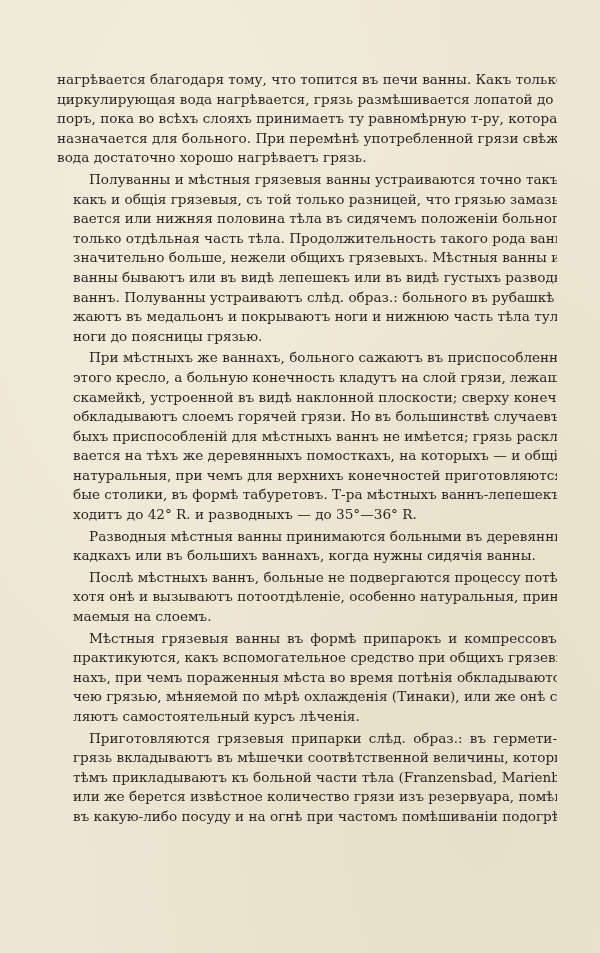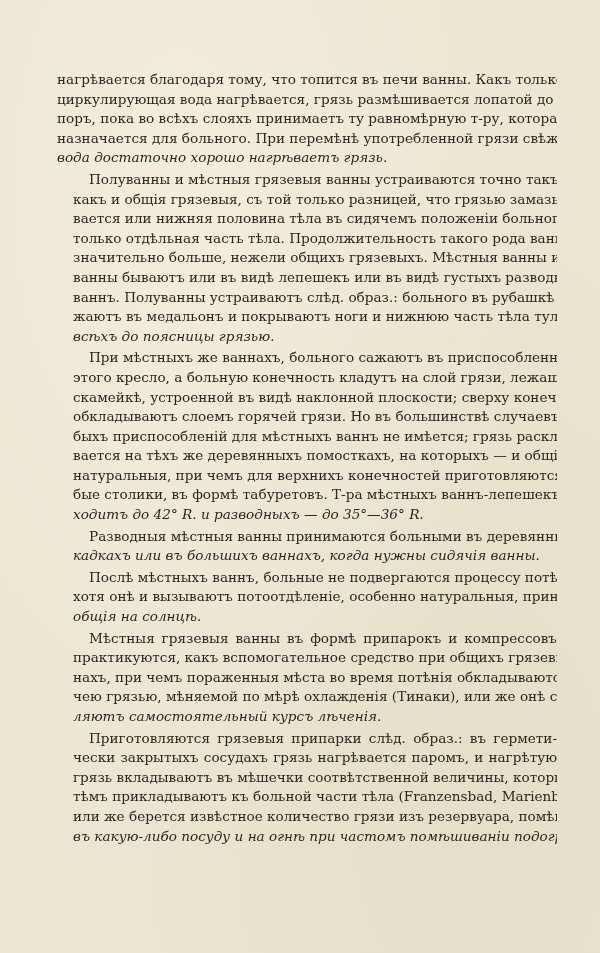--- a/index.html
+++ b/index.html
@@ -31,21 +31,21 @@
     font-size: 15px;
   }
   .body-text { margin-top: 10px; }
   .para {
     font-size: 13.6px; line-height: 19.6px;
     text-align: justify; margin: 0 0 2px 0;
     text-indent: 0;
   }
   .para.indent { text-indent: 16px; }
   .line { display: block; text-align: justify; text-align-last: justify; white-space: nowrap; overflow: hidden; }
-  .line.last { text-align-last: left; font-style: italic; }
+  .line.last { text-align-last: left; }
 </style>
 </head>
 <body>
 
 <div class="page">
   <div class="body-text" id="body-text">
       <div class="para">
         <span class="line">нагрѣвается благодаря тому, что топится въ печи ванны. Какъ только</span>
         <span class="line">циркулирующая вода нагрѣвается, грязь размѣшивается лопатой до тѣхъ</span>
         <span class="line">поръ, пока во всѣхъ слояхъ принимаетъ ту равномѣрную т-ру, которая</span>
@@ -54,51 +54,50 @@
       </div>
       <div class="para indent">
         <span class="line" style="padding-left: 16px;">Полуванны и мѣстныя грязевыя ванны устраиваются точно такъ же,</span>
         <span class="line">какъ и общія грязевыя, съ той только разницей, что грязью замазы-</span>
         <span class="line">вается или нижняя половина тѣла въ сидячемъ положеніи больного или</span>
         <span class="line">только отдѣльная часть тѣла. Продолжительность такого рода ваннъ</span>
         <span class="line">значительно больше, нежели общихъ грязевыхъ. Мѣстныя ванны и полу-</span>
         <span class="line">ванны бываютъ или въ видѣ лепешекъ или въ видѣ густыхъ разводныхъ</span>
         <span class="line">ваннъ. Полуванны устраиваютъ слѣд. образ.: больного въ рубашкѣ са-</span>
         <span class="line">жаютъ въ медальонъ и покрываютъ ноги и нижнюю часть тѣла туло-</span>
-        <span class="line last">всѣхъ до поясницы грязью.</span>
+        <span class="line last">ноги до поясницы грязью.</span>
       </div>
       <div class="para indent">
         <span class="line" style="padding-left: 16px;">При мѣстныхъ же ваннахъ, больного сажаютъ въ приспособленное для</span>
         <span class="line">этого кресло, а больную конечность кладутъ на слой грязи, лежащей на</span>
         <span class="line">скамейкѣ, устроенной въ видѣ наклонной плоскости; сверху конечность</span>
         <span class="line">обкладываютъ слоемъ горячей грязи. Но въ большинствѣ случаевъ, осо-</span>
         <span class="line">быхъ приспособленій для мѣстныхъ ваннъ не имѣется; грязь расклады-</span>
         <span class="line">вается на тѣхъ же деревянныхъ помосткахъ, на которыхъ — и общія</span>
         <span class="line">натуральныя, при чемъ для верхнихъ конечностей приготовляются осо-</span>
         <span class="line">бые столики, въ формѣ табуретовъ. Т-ра мѣстныхъ ваннъ-лепешекъ до-</span>
         <span class="line last">ходитъ до 42° R. и разводныхъ — до 35°—36° R.</span>
       </div>
       <div class="para indent">
         <span class="line" style="padding-left: 16px;">Разводныя мѣстныя ванны принимаются больными въ деревянныхъ</span>
         <span class="line last">кадкахъ или въ большихъ ваннахъ, когда нужны сидячія ванны.</span>
       </div>
       <div class="para indent">
         <span class="line" style="padding-left: 16px;">Послѣ мѣстныхъ ваннъ, больные не подвергаются процессу потѣнія,</span>
         <span class="line">хотя онѣ и вызываютъ потоотдѣленіе, особенно натуральныя, прини-</span>
-        <span class="line last">общія на солнцѣ.</span>
+        <span class="line last">маемыя на слоемъ.</span>
       </div>
       <div class="para indent">
         <span class="line" style="padding-left: 16px;">Мѣстныя грязевыя ванны въ формѣ припарокъ и компрессовъ</span>
         <span class="line">практикуются, какъ вспомогательное средство при общихъ грязевыхъ ван-</span>
         <span class="line">нахъ, при чемъ пораженныя мѣста во время потѣнія обкладываются горя-</span>
         <span class="line">чею грязью, мѣняемой по мѣрѣ охлажденія (Тинаки), или же онѣ состав-</span>
         <span class="line last">ляютъ самостоятельный курсъ лѣченія.</span>
       </div>
       <div class="para indent">
         <span class="line" style="padding-left: 16px;">Приготовляются грязевыя припарки слѣд. образ.: въ гермети-</span>
-        <span class="line">чески закрытыхъ сосудахъ грязь нагрѣвается паромъ, и нагрѣтую</span>
         <span class="line">грязь вкладываютъ въ мѣшечки соотвѣтственной величины, которые за-</span>
         <span class="line">тѣмъ прикладываютъ къ больной части тѣла (Franzensbad, Marienbad);</span>
         <span class="line">или же берется извѣстное количество грязи изъ резервуара, помѣщается</span>
         <span class="line last">въ какую-либо посуду и на огнѣ при частомъ помѣшиваніи подогрѣ-</span>
       </div>
     </div>
 </div>
 
 </body></html>

